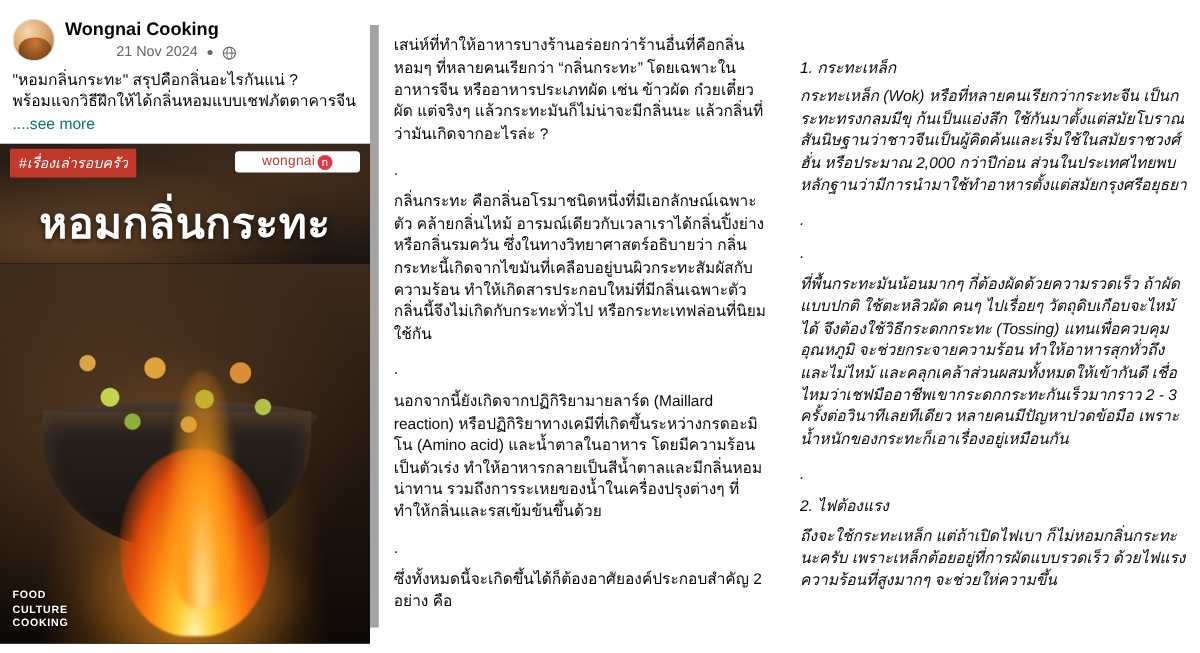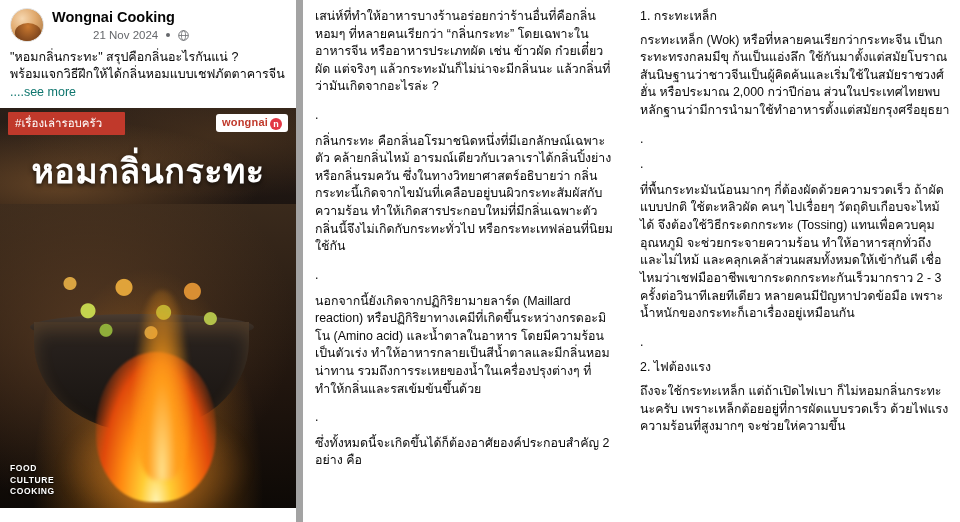--- a/index.html
+++ b/index.html
@@ -8,20 +8,21 @@
     width: 960px; height: 522px;
     background: #ffffff;
     font-family: "Liberation Sans", sans-serif;
     overflow: hidden;
   }
   .page {
     position: relative;
     width: 960px; height: 522px;
     display: flex;
     background: #fff;
+    align-items: center;
   }
 
   
   .post-col {
     width: 296px;
     flex: 0 0 296px;
     background: #fff;
     position: relative;
     overflow: hidden;
   }
@@ -80,23 +81,24 @@
     line-height: 1.42;
     color: #050505;
   }
   .see-more { color: #0f766e; }
   .hashtag {
     position: absolute;
     left: 8px; top: 112px;
     background: #c0392b;
     color: #fff;
     font-size: 11.5px;
-    padding: 2px 23px 3px 7px;
+    padding: 2px 7px 3px 7px;
     z-index: 5;
     border-radius: 1px;
+    font-style: italic;
   }
 
   
   .img-card {
     position: relative;
     width: 296px;
     height: 400px;
     margin-top: 2px;
     overflow: hidden;
     background: #231a14;
@@ -113,23 +115,23 @@
     inset: 0;
     background:
       radial-gradient(ellipse at 20% 80%, rgba(180,120,60,.45), transparent 60%),
       radial-gradient(ellipse at 75% 30%, rgba(120,80,40,.35), transparent 65%);
   }
   .wongnai-badge {
     position: absolute;
     right: 8px; top: 6px;
     background: #ffffff;
     border-radius: 3px;
-    padding: 2px 6px;
+    padding: 2px 22px;
     font-size: 11px;
-    font-weight: bold;
+    font-weight: normal;
     color: #c0392b;
     z-index: 4;
     letter-spacing: .2px;
   }
   .wongnai-badge .dot {
     display: inline-block;
     width: 12px; height: 12px;
     background: #e23744;
     border-radius: 50%;
     color: #fff;
@@ -241,21 +243,21 @@
 
   
   .text-col {
     padding: 8px 10px 0 12px;
     font-size: 12.4px;
     line-height: 1.42;
     color: #0a0a0a;
     overflow: hidden;
   }
   .col-mid { width: 332px; flex: 0 0 332px; border-left: 7px solid #a3a3a3; }
-  .col-right { width: 332px; flex: 0 0 332px; }
+  .col-right { width: 332px; flex: 0 0 332px; font-style: italic; }
   .text-col p { margin: 0 0 11px 0; }
   .text-col p.dot-sep { margin: 0 0 8px 0; color: #0a0a0a; }
 </style>
 </head>
 <body>
 
 <div class="page">
 
   <div class="post-col">
 

